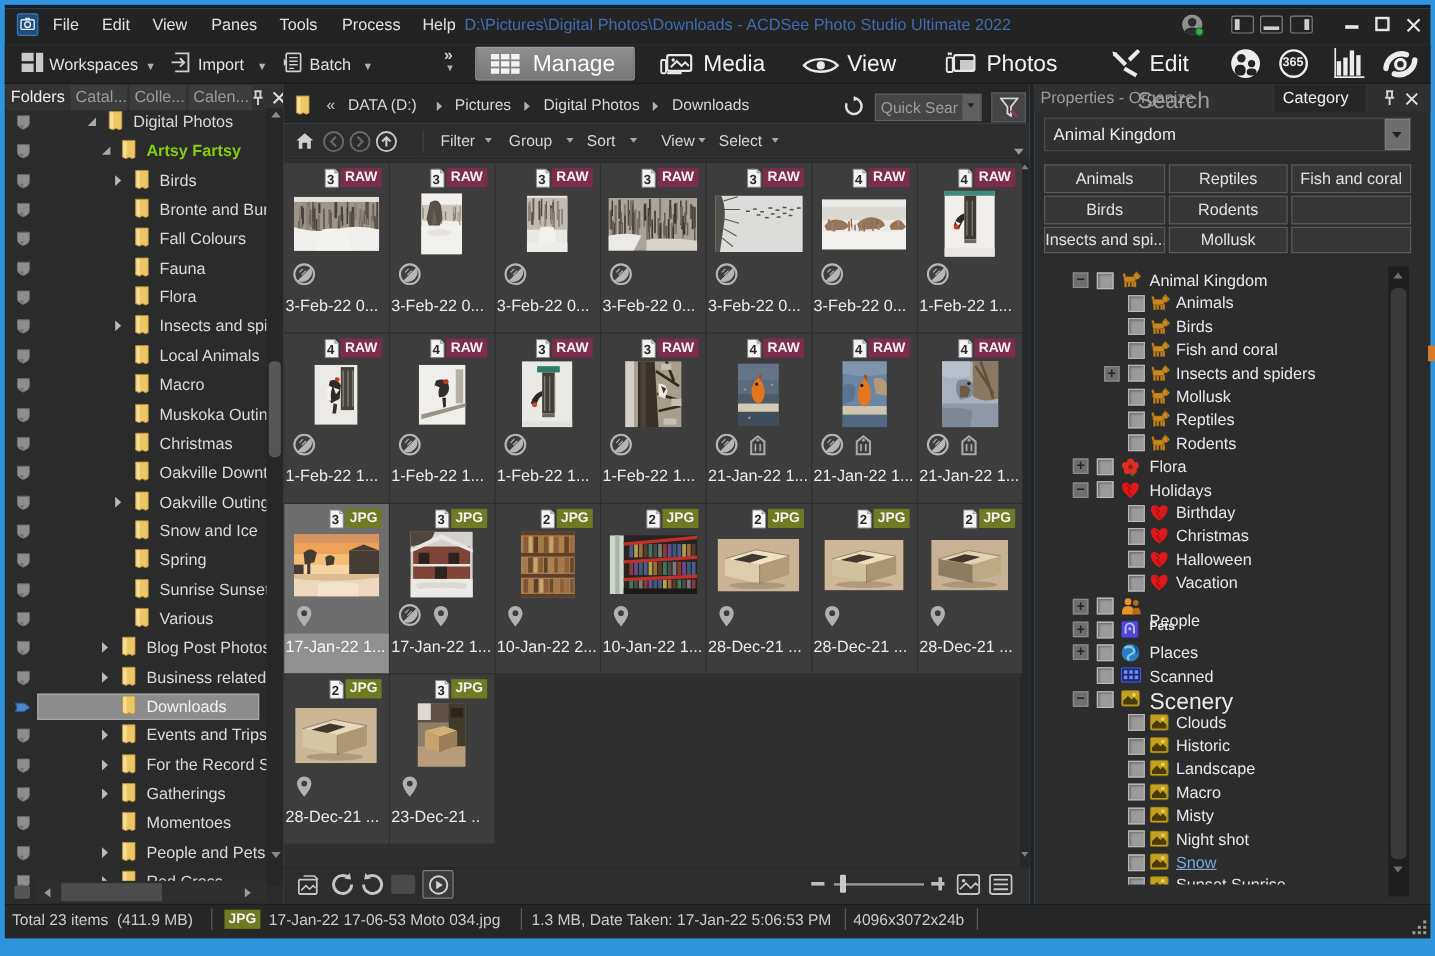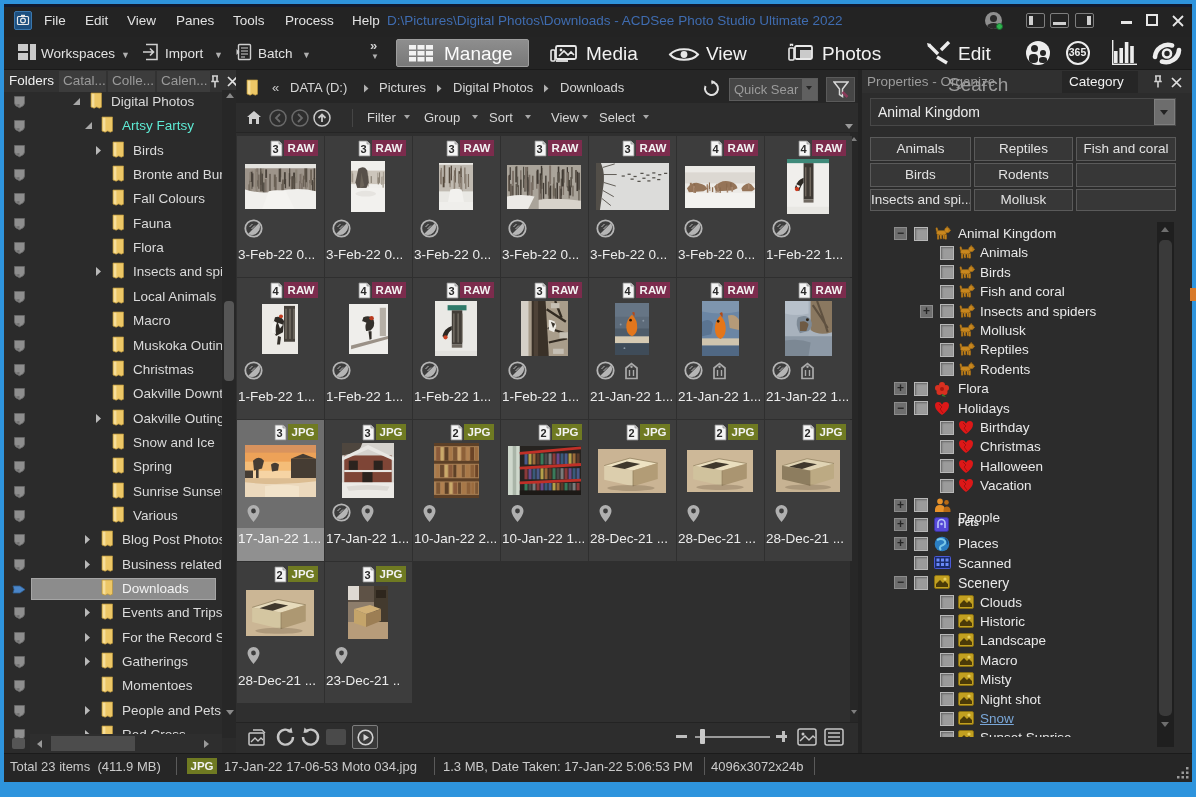--- a/index.html
+++ b/index.html
@@ -187,21 +187,21 @@
       <path d="M1.5 1.5 h10 v6.5 q0 3 -5 4.7 q-5 -1.7 -5 -4.7 z" fill="#8e8e8e" stroke="#6a6a6a" stroke-width="0.8"></path>
       <path d="M3 9.5 q1.5 1.8 3.5 2.4 l0 -3 z" fill="#6f6f6f"></path>
     </svg>
 <svg class="abs" style="left:80px;top:51.35px;" width="9" height="9" viewBox="0 0 9 9">
       <path d="M8 1 v7 h-7 z" fill="#a8a8a8"></path>
     </svg>
 <svg class="abs" style="left:97px;top:46.35px;" width="13" height="17" viewBox="0 0 13 17">
       <path d="M1 1 h10.5 v14.2 l-2.3 1 -2.5 -1.3 -2.6 1.3 -3.1 -1.2 z" fill="#edc766" stroke="#b8953d" stroke-width="0.7"></path>
       <path d="M1.8 1.8 h2.6 v13.6 l-2.6 -1 z" fill="#f6de9a"></path>
     </svg>
-<div class="abs" style="left:118px;top:48.35px;font-size:13.5px;color:#5eead4;white-space:nowrap;">Artsy Fartsy</div>
+<div class="abs" style="left:118px;top:48.35px;font-size:13.5px;color:#84cc16;white-space:nowrap;font-weight:bold;">Artsy Fartsy</div>
 <svg class="abs" style="left:9px;top:73.7px;" width="13" height="14" viewBox="0 0 13 14">
       <path d="M1.5 1.5 h10 v6.5 q0 3 -5 4.7 q-5 -1.7 -5 -4.7 z" fill="#8e8e8e" stroke="#6a6a6a" stroke-width="0.8"></path>
       <path d="M3 9.5 q1.5 1.8 3.5 2.4 l0 -3 z" fill="#6f6f6f"></path>
     </svg>
 <svg class="abs" style="left:91px;top:74.7px;" width="7" height="11" viewBox="0 0 7 11">
       <path d="M1 1 l5 4.5 -5 4.5 z" fill="#b9b9b9"></path>
     </svg>
 <svg class="abs" style="left:108px;top:70.7px;" width="13" height="17" viewBox="0 0 13 17">
       <path d="M1 1 h10.5 v14.2 l-2.3 1 -2.5 -1.3 -2.6 1.3 -3.1 -1.2 z" fill="#edc766" stroke="#b8953d" stroke-width="0.7"></path>
       <path d="M1.8 1.8 h2.6 v13.6 l-2.6 -1 z" fill="#f6de9a"></path>
@@ -1639,21 +1639,21 @@
       </g>
     </svg>
 <div class="abs" style="left:96px;top:331.8px;font-size:13.5px;color:#e9e9e9;white-space:nowrap;">Scanned</div>
 <div class="abs" style="left:32px;top:352.2px;width:13px;height:13px;background:#6e6e6e;border:1px solid #8c8c8c;color:#252525;font-size:12px;line-height:11px;text-align:center;font-weight:bold;">−</div>
 <div class="abs" style="left:52px;top:351.7px;width:14px;height:14px;background:#9b9b9b;border:1px solid #b8b8b8;box-shadow:inset 1px 1px 2px rgba(0,0,0,0.35);"></div>
 <svg class="abs" style="left:72px;top:351.2px;" width="16" height="14" viewBox="0 0 16 14">
       <rect x="0.5" y="0.5" width="15" height="13" rx="1.5" fill="#c2a020" stroke="#8a7010" stroke-width="0.8"></rect>
       <path d="M2 9 l4 -4 3 3 2 -2 3 3 v3 h-12 z" fill="#4a3a08"></path>
       <circle cx="11" cy="4" r="1.6" fill="#e8d060"></circle>
     </svg>
-<div class="abs" style="left:96px;top:351.2px;font-size:14px;color:#e9e9e9;white-space:nowrap;">Scenery</div>
+<div class="abs" style="left:96px;top:351.2px;font-size:19px;color:#e9e9e9;white-space:nowrap;">Scenery</div>
 <div class="abs" style="left:78px;top:371.1px;width:14px;height:14px;background:#9b9b9b;border:1px solid #b8b8b8;box-shadow:inset 1px 1px 2px rgba(0,0,0,0.35);"></div>
 <svg class="abs" style="left:96px;top:370.59999999999997px;" width="16" height="14" viewBox="0 0 16 14">
       <rect x="0.5" y="0.5" width="15" height="13" rx="1.5" fill="#c2a020" stroke="#8a7010" stroke-width="0.8"></rect>
       <path d="M2 9 l4 -4 3 3 2 -2 3 3 v3 h-12 z" fill="#4a3a08"></path>
       <circle cx="11" cy="4" r="1.6" fill="#e8d060"></circle>
     </svg>
 <div class="abs" style="left:118px;top:370.6px;font-size:13.5px;color:#e9e9e9;white-space:nowrap;">Clouds</div>
 <div class="abs" style="left:78px;top:390.5px;width:14px;height:14px;background:#9b9b9b;border:1px solid #b8b8b8;box-shadow:inset 1px 1px 2px rgba(0,0,0,0.35);"></div>
 <svg class="abs" style="left:96px;top:390.0px;" width="16" height="14" viewBox="0 0 16 14">
       <rect x="0.5" y="0.5" width="15" height="13" rx="1.5" fill="#c2a020" stroke="#8a7010" stroke-width="0.8"></rect>

